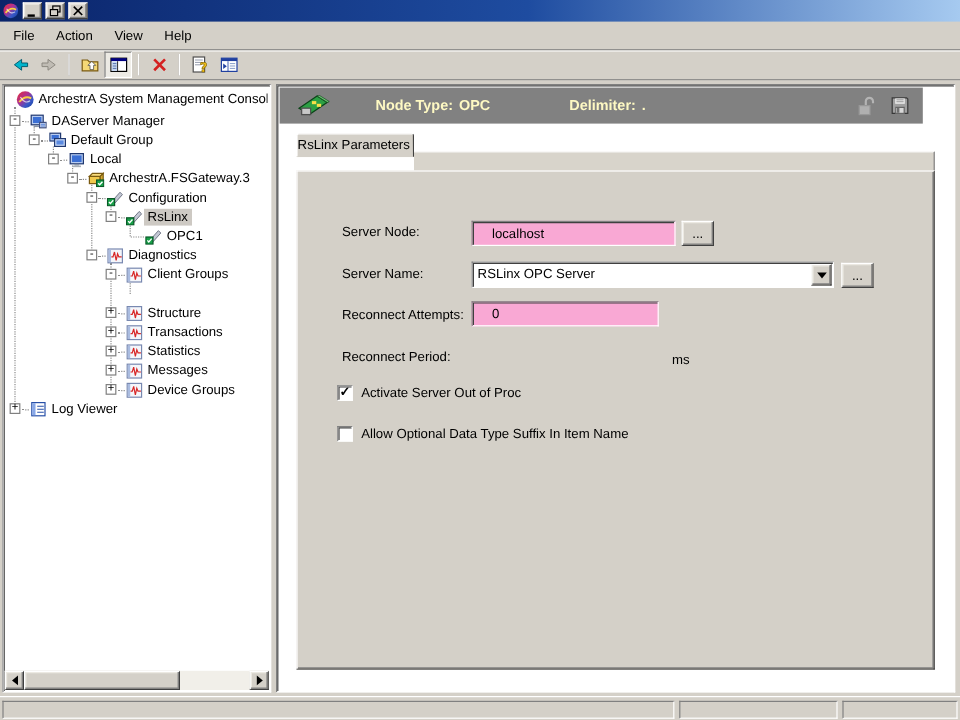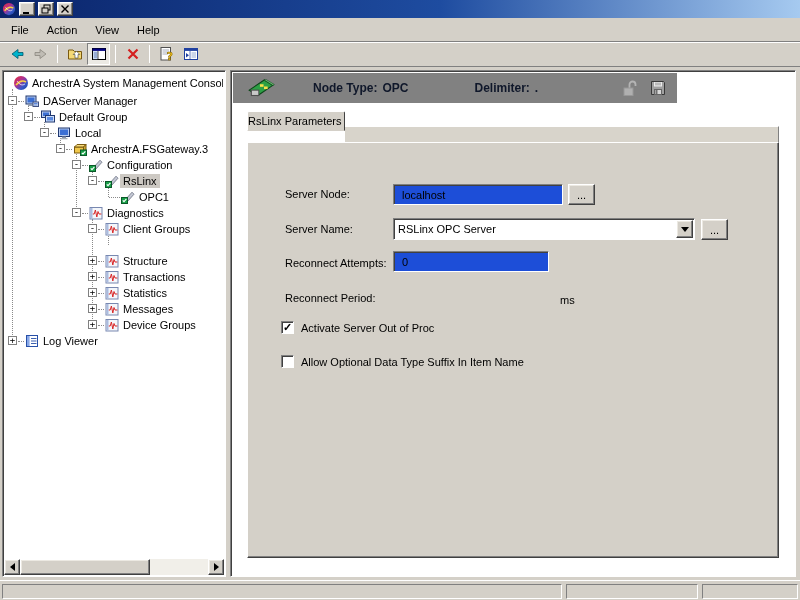--- a/index.html
+++ b/index.html
@@ -44,36 +44,36 @@
   .stub { position:absolute; top:8px; height:0; border-top:1px dotted #8a8a8a; }
   
   #hscroll { position:absolute; left:1px; right:1px; bottom:1px; height:16px; background:#f1efe9; }
   .sbtn { position:absolute; top:0; width:16px; height:16px; display:flex; align-items:center; justify-content:center; }
   .tri-l { width:0; height:0; border:4px solid transparent; border-right:5px solid #000; margin-left:-4px; }
   .tri-r { width:0; height:0; border:4px solid transparent; border-left:5px solid #000; margin-right:-4px; }
   #sthumb { position:absolute; left:16px; top:0; width:130px; height:16px; }
   
   #detail-panel { position:absolute; left:230px; top:3px; width:566px; height:507px;
     background:#fff; border:1px solid; border-color:#808080 #fff #fff #808080; box-shadow: inset 1px 1px 0 #404040; }
-  #detail-header { position:absolute; left:2px; top:2px; width:444px; height:30px; background:#818181;
-    display:flex; align-items:center; color:#0f172a; font-weight:bold; font-size:12px; }
+  #detail-header { position:absolute; left:2px; top:2px; width:536px; height:30px; background:#818181;
+    display:flex; align-items:center; color:#fef9c3; font-weight:bold; font-size:12px; }
   #detail-header .hv { margin-left:5px; }
   #dh-spacer { flex:1; }
   
   #tab { position:absolute; left:16px; top:40px; width:98px; height:20px; background:#d4d0c8; z-index:3;
     border:1px solid; border-color:#fff #404040 #d4d0c8 #fff; border-radius:2px 2px 0 0;
     display:flex; align-items:center; }
   #tabstrip { position:absolute; left:114px; top:55px; width:434px; height:17px; background:#d8d4cb;
     border-top:1px solid #fff; border-right:1px solid #808080; }
   #tabbody { position:absolute; left:16px; top:71px; width:532px; height:416px; background:#d4d0c8;
     border:1px solid; border-color:#fff #404040 #404040 #fff; box-shadow: inset -1px -1px 0 #808080; z-index:2; }
   
   .flabel { position:absolute; white-space:nowrap; }
-  .finput { position:absolute; height:21px; background:#1d4ed8; border:1px solid; border-color:#808080 #fff #fff #808080;
-    box-shadow: inset 1px 1px 0 #404040; font:11px "Liberation Sans", sans-serif; padding:0 8px; }
+  .finput { position:absolute; height:21px; background:#f9a8d4; border:1px solid; border-color:#808080 #fff #fff #808080;
+    box-shadow: inset 1px 1px 0 #404040; font:11px "Liberation Sans", sans-serif; padding:0 16px; }
   .fbrowse { position:absolute; width:27px; height:21px; font:11px "Liberation Sans", sans-serif;
     display:flex; align-items:center; justify-content:center; }
   #combo { position:absolute; left:145px; top:75px; width:302px; height:22px; background:#fff;
     border:1px solid; border-color:#808080 #fff #fff #808080; box-shadow: inset 1px 1px 0 #404040;
     display:flex; align-items:center; padding-left:4px; }
   #combo-btn { position:absolute; right:1px; top:1px; width:17px; height:18px; display:flex; align-items:center; justify-content:center; }
   .tri-d { width:0; height:0; border:4px solid transparent; border-top:5px solid #000; margin-bottom:-4px; }
   .cbox { position:absolute; left:33px; width:13px; height:13px; background:#fff; border:1px solid; border-color:#808080 #fff #fff #808080;
     box-shadow: inset 1px 1px 0 #404040; font-size:11px; line-height:11px; text-align:center; font-weight:bold; }
   .cblabel { position:absolute; left:53px; white-space:nowrap; }

